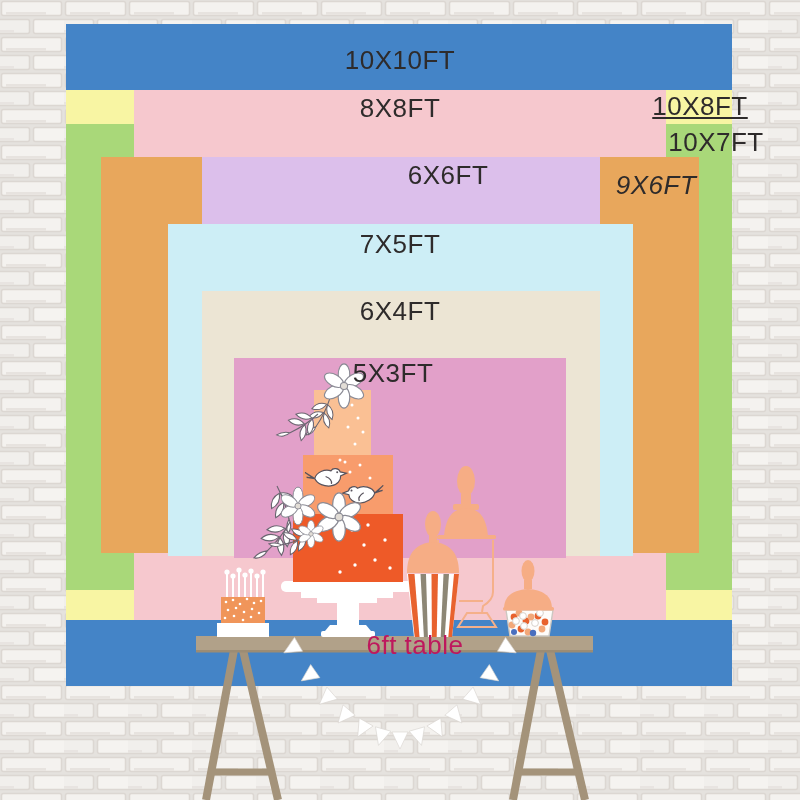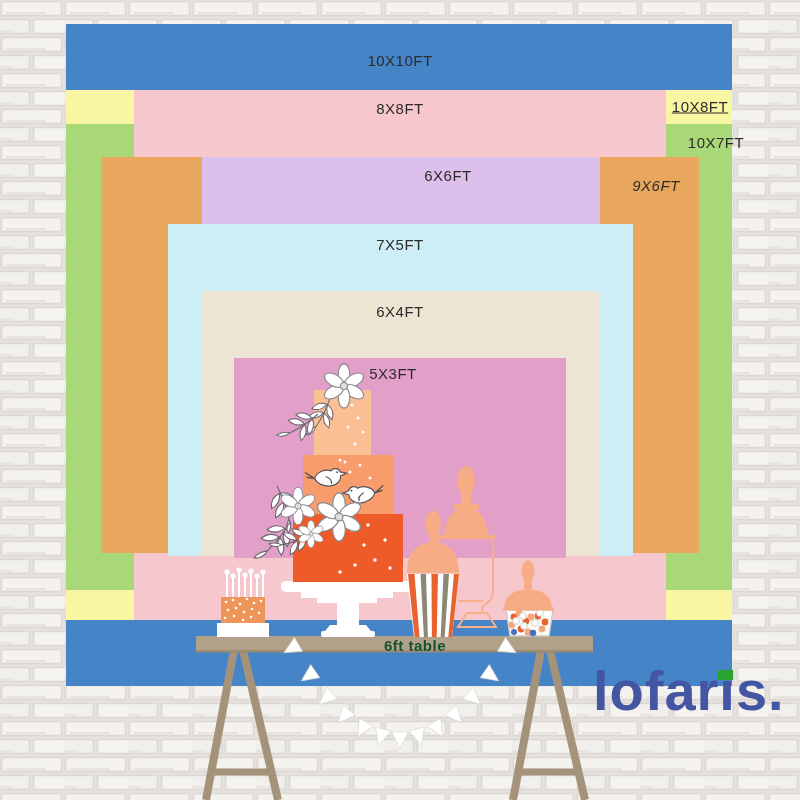--- a/index.html
+++ b/index.html
@@ -11,31 +11,31 @@
   #r10x8 {left:66px;top:90px;width:666px;height:530px;background:#f8f5a3;}
   #r10x7 {left:66px;top:124px;width:666px;height:466px;background:#a9d879;}
   #r8x8  {left:134px;top:90px;width:532px;height:530px;background:#f6c8ce;}
   #r9x6  {left:101px;top:157px;width:598px;height:396px;background:#e8a75c;}
   #r6x6  {left:202px;top:157px;width:398px;height:398px;background:#dcbfeb;}
   #r7x5  {left:168px;top:224px;width:465px;height:332px;background:#cdeef6;}
   #r6x4  {left:202px;top:291px;width:398px;height:265px;background:#ece5d4;}
   #r5x3  {left:234px;top:358px;width:332px;height:200px;background:#e2a0c9;}
   .illus{position:absolute;left:0;top:0;z-index:2;}
   .lbl{position:absolute;z-index:3;transform:translate(-50%,-50%);
-       font-size:15px;line-height:1;letter-spacing:0.5px;color:#2e2b2b;white-space:nowrap;}
+       font-size:26px;line-height:1;letter-spacing:0.5px;color:#2e2b2b;white-space:nowrap;}
   #l10x10{left:400px;top:60px;}
   #l8x8  {left:400px;top:108px;text-align:right;}
   #l10x8 {left:700px;top:106px;text-decoration:underline;}
   #l10x7 {left:716px;top:142px;}
   #l6x6  {left:400px;top:175px;margin-left:48px;}
   #l9x6  {left:656px;top:185px;font-style:italic;}
   #l7x5  {left:400px;top:244px;}
   #l6x4  {left:400px;top:311px;}
   #l5x3  {left:393px;top:373px;}
-  #ltable{left:415px;top:645px;color:#14532d;font-weight:bold;}
+  #ltable{left:415px;top:645px;color:#be185d;}
   #logo{position:absolute;left:593px;top:663px;z-index:4;font-size:56px;line-height:1;
         font-weight:bold;color:#4355a3;letter-spacing:1px;white-space:nowrap;}
   #logo .iwrap{position:relative;display:inline-block;}
   #logo .gdot{position:absolute;left:-1px;top:7px;width:15px;height:10px;background:#27a330;}
   #logo .period{font-size:56px;}
 </style>
 </head>
 <body>
 
 <div class="stage">
@@ -269,15 +269,14 @@
   <div class="lbl" id="l8x8">8X8FT</div>
   <div class="lbl" id="l10x8">10X8FT</div>
   <div class="lbl" id="l10x7">10X7FT</div>
   <div class="lbl" id="l6x6">6X6FT</div>
   <div class="lbl" id="l9x6">9X6FT</div>
   <div class="lbl" id="l7x5">7X5FT</div>
   <div class="lbl" id="l6x4">6X4FT</div>
   <div class="lbl" id="l5x3">5X3FT</div>
   <div class="lbl" id="ltable">6ft table</div>
 
-  <div id="logo"><span>lofar</span><span class="iwrap"><span class="gdot"></span><span>i</span></span><span>s</span><span class="period">.</span></div>
 
 </div>
 
 </body></html>

